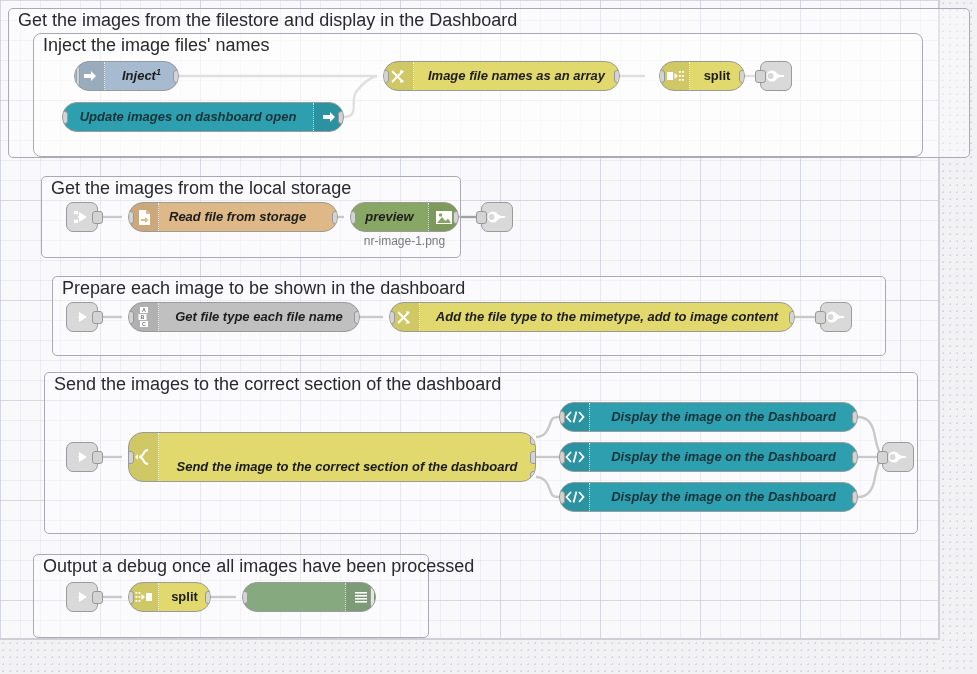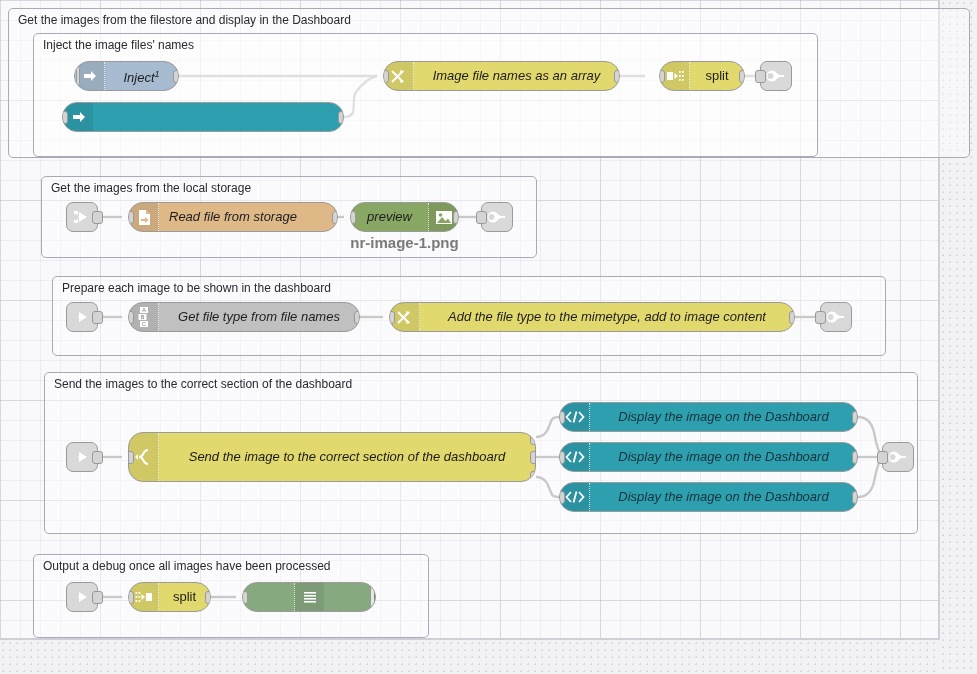--- a/index.html
+++ b/index.html
@@ -44,21 +44,21 @@
     position: absolute;
     border: 1px solid #a9a9b8;
     border-radius: 5px;
     background: rgba(255,255,255,0.42);
     box-sizing: border-box;
   }
   .group > .group-label {
     position: absolute;
     left: 9px;
     top: 3px;
-    font-size: 12px;
+    font-size: 18px;
     color: #29292e;
     white-space: nowrap;
     line-height: 16px;
   }
 
   
   .wires {
     position: absolute;
     left: 0; top: 0;
     width: 977px; height: 674px;
@@ -72,22 +72,23 @@
   }
 
   
   .node {
     position: absolute;
     height: 30px;
     border: 1px solid #9a9a9a;
     border-radius: 15px;
     box-sizing: border-box;
     display: flex;
-    align-items: center;
+    align-items: flex-end;
     overflow: hidden;
+    font-weight: bold;
   }
   .node .icon-box {
     width: 30px;
     height: 100%;
     flex: 0 0 30px;
     display: flex;
     align-items: center;
     justify-content: center;
     background: rgba(0,0,0,0.08);
     border-right: 1px dotted rgba(255,255,255,0.75);
@@ -197,25 +198,24 @@
     width: 14px;
     height: 17px;
     border: 1px solid #6f8a68;
     border-radius: 4px;
     background: #87a980;
   }
 
   
   .node-caption {
     position: absolute;
-    font-size: 15px;
+    font-size: 12px;
     color: #7a7a7a;
     white-space: nowrap;
     text-align: center;
-    font-weight: bold;
   }
 
   .sup { font-size: 9px; vertical-align: super; }
   svg.gl { display:block; }
 </style>
 </head>
 <body>
 
 <div id="canvas">
 
@@ -257,25 +257,25 @@
 
     <path class="wire" d="M 98,597 C 108,597 112,597 122,597"></path>
 
     <path class="wire" d="M 211,597 C 222,597 226,597 236,597"></path>
   </svg>
 
   <div class="group" style="left:8px; top:8px; width:962px; height:150px;">
     <div class="group-label">Get the images from the filestore and display in the Dashboard</div>
   </div>
 
-  <div class="group" style="left:33px; top:33px; width:785px; height:124px;">
+  <div class="group" style="left:33px; top:33px; width:890px; height:124px;border-radius:8px;">
     <div class="group-label">Inject the image files' names</div>
   </div>
 
-  <div class="group" style="left:41px; top:176px; width:496px; height:82px;">
+  <div class="group" style="left:41px; top:176px; width:420px; height:82px;">
     <div class="group-label">Get the images from the local storage</div>
   </div>
 
   <div class="group" style="left:52px; top:276px; width:834px; height:80px;">
     <div class="group-label">Prepare each image to be shown in the dashboard</div>
   </div>
 
   <div class="group" style="left:44px; top:372px; width:874px; height:162px;">
     <div class="group-label">Send the images to the correct section of the dashboard</div>
   </div>
@@ -294,20 +294,21 @@
       </svg>
     </div>
     <div class="label italic">
       <span>Inject</span><span class="sup">1</span>
     </div>
     <div class="port out" style="top:8px;"></div>
   </div>
 
   <div class="node n-teal" style="left:62px; top:102px; width:282px;">
     <div class="port in" style="top:8px;"></div>
+    <div class="label italic">Update images on dashboard open</div>
     <div class="icon-box right">
       <svg class="gl" width="16" height="16" viewBox="0 0 16 16" aria-hidden="true">
         <path d="M2 6 h7 V3 l5 5 -5 5 V10 H2 Z" fill="#fff"></path>
       </svg>
     </div>
     <div class="port out" style="top:8px;"></div>
   </div>
 
   <div class="node n-change" style="left:383px; top:61px; width:237px;">
     <div class="port in" style="top:8px;"></div>
@@ -414,21 +415,21 @@
     <div class="icon-box">
       <svg class="gl" width="14" height="22" viewBox="0 0 14 22" aria-hidden="true">
         <rect x="3" y="1" width="8" height="6" fill="#fff"></rect>
         <rect x="1.5" y="8" width="8" height="6" fill="#fff"></rect>
         <rect x="3" y="15" width="8" height="6" fill="#fff"></rect>
         <text x="7" y="6.2" font-size="5.4" text-anchor="middle" fill="#777" font-family="Liberation Sans, sans-serif">A</text>
         <text x="5.5" y="13.2" font-size="5.4" text-anchor="middle" fill="#777" font-family="Liberation Sans, sans-serif">B</text>
         <text x="7" y="20.2" font-size="5.4" text-anchor="middle" fill="#777" font-family="Liberation Sans, sans-serif">C</text>
       </svg>
     </div>
-    <div class="label italic">Get file type from file names</div>
+    <div class="label italic">Get file type each file name</div>
     <div class="port out" style="top:8px;"></div>
   </div>
 
   <div class="node n-change" style="left:389px; top:302px; width:406px;">
     <div class="port in" style="top:8px;"></div>
     <div class="icon-box">
       <svg class="gl" width="17" height="17" viewBox="0 0 17 17" aria-hidden="true">
         <path d="M2 3 L13 14 M2 14 L13 3" stroke="#fff" stroke-width="2" fill="none"></path>
         <path d="M10 2 l4 1.5 -3 2.5 z" fill="#fff"></path>
         <path d="M10 15 l4 -1.5 -3 -2.5 z" fill="#fff"></path>

